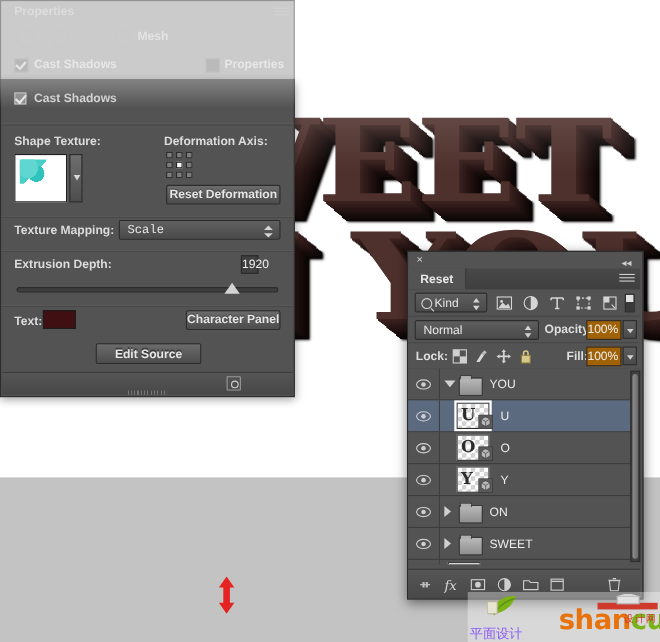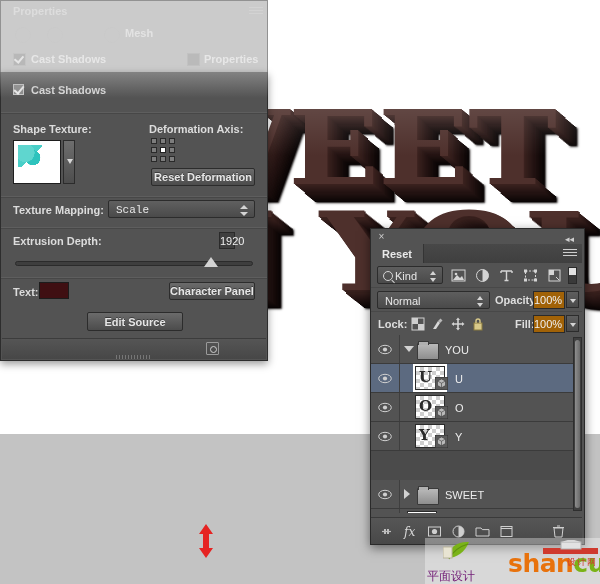--- a/index.html
+++ b/index.html
@@ -389,21 +389,21 @@
 
   
   #watermark{position:absolute;left:425px;top:538px;width:175px;height:46px;overflow:hidden;}
   .wm-bg{position:absolute;inset:0;background:rgba(255,255,255,0.35);}
   .wm-text{
     position:absolute;left:36px;top:11px;font-size:25px;font-weight:bold;
     font-family:"DejaVu Sans",sans-serif;letter-spacing:-0.5px;
   }
   .wm-text span.a{color:#e8720c;margin-left:47px;}
   .wm-text span.b{color:#7ab317;}
-  .wm-sub{position:absolute;left:2px;top:30px;font-size:12px;color:#701a75;font-family:"DejaVu Sans",sans-serif;}
+  .wm-sub{position:absolute;left:2px;top:30px;font-size:12px;color:#8b5cf6;font-family:"DejaVu Sans",sans-serif;}
   .wm-leaf{
     position:absolute;left:18px;top:0px;width:34px;height:24px;
   }
   .wm-red{position:absolute;left:118px;top:2px;width:55px;height:16px;}
   .wm-cn{position:absolute;right:3px;top:18px;font-size:9px;color:#cf3a2e;letter-spacing:1px;}
 </style>
 </head>
 <body>
 
 <div id="root">
@@ -682,20 +682,32 @@
           <svg width="13" height="13" viewBox="0 0 13 13">
               <rect x="0" y="0" width="13" height="13" fill="#5a5a5a" stroke="#313131"></rect>
               <path d="M6.5 2 L10.5 4 L10.5 8.5 L6.5 10.8 L2.5 8.5 L2.5 4 Z" fill="#b9b9b9" stroke="#3a3a3a" stroke-width="0.6"></path>
               <path d="M2.5 4 L6.5 6.2 L10.5 4" fill="none" stroke="#3a3a3a" stroke-width="0.6"></path>
               <path d="M6.5 6.2 V10.8" stroke="#3a3a3a" stroke-width="0.6"></path>
             </svg>
         </span>
         <span class="lname" style="left:84px;top:9px;">Y</span>
       </div>
 
+      <div class="lrow" style="top:116px;">
+        <span class="eyecol"></span>
+        <span class="eye">
+          <svg width="14" height="11" viewBox="0 0 14 11">
+              <ellipse cx="7" cy="5.5" rx="6.3" ry="4.2" fill="none" stroke="#cfcfcf"></ellipse>
+              <circle cx="7" cy="5.5" r="2.1" fill="#cfcfcf"></circle>
+            </svg>
+        </span>
+        <span class="tri right"></span>
+        <span class="folder"></span>
+        <span class="lname" style="left:74px;top:9px;">ON</span>
+      </div>
 
       <div class="lrow" style="top:145px;">
         <span class="eyecol"></span>
         <span class="eye">
           <svg width="14" height="11" viewBox="0 0 14 11">
               <ellipse cx="7" cy="5.5" rx="6.3" ry="4.2" fill="none" stroke="#cfcfcf"></ellipse>
               <circle cx="7" cy="5.5" r="2.1" fill="#cfcfcf"></circle>
             </svg>
         </span>
         <span class="tri right"></span>

